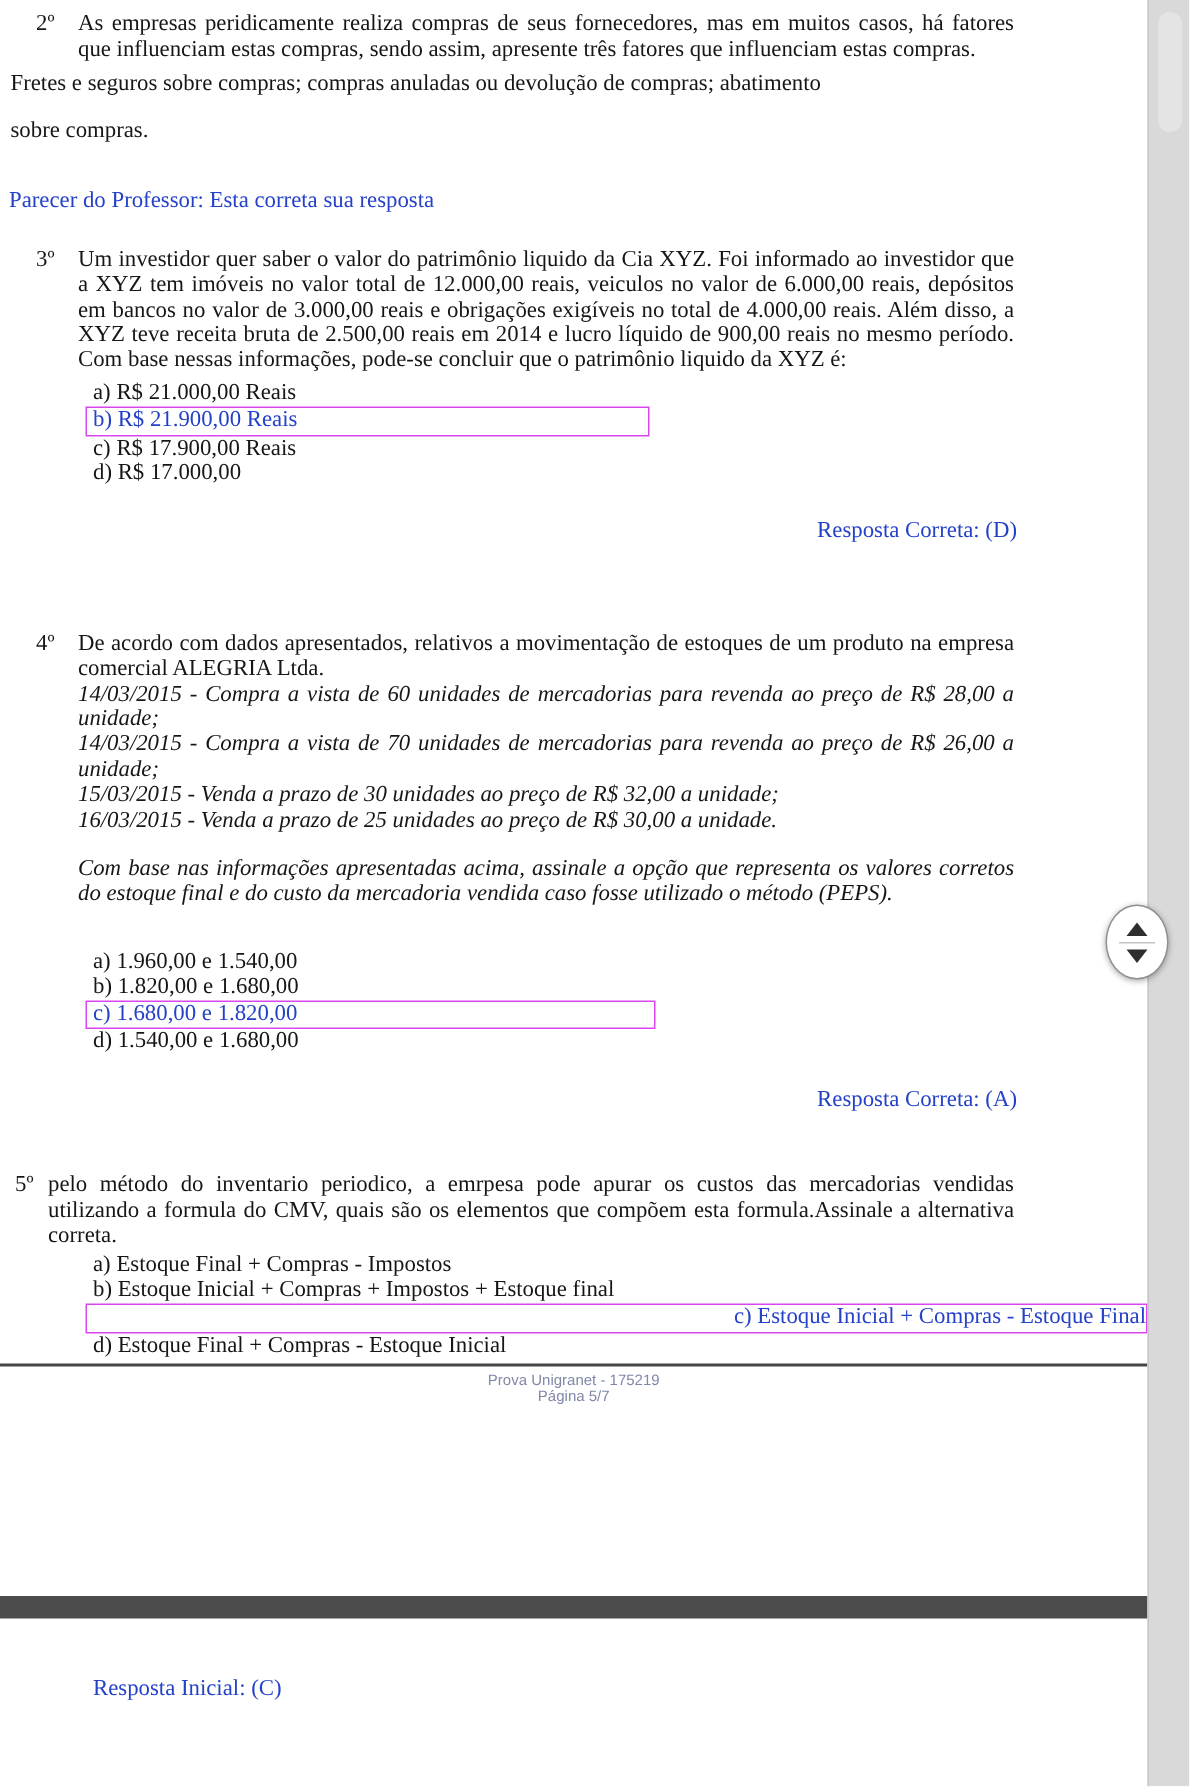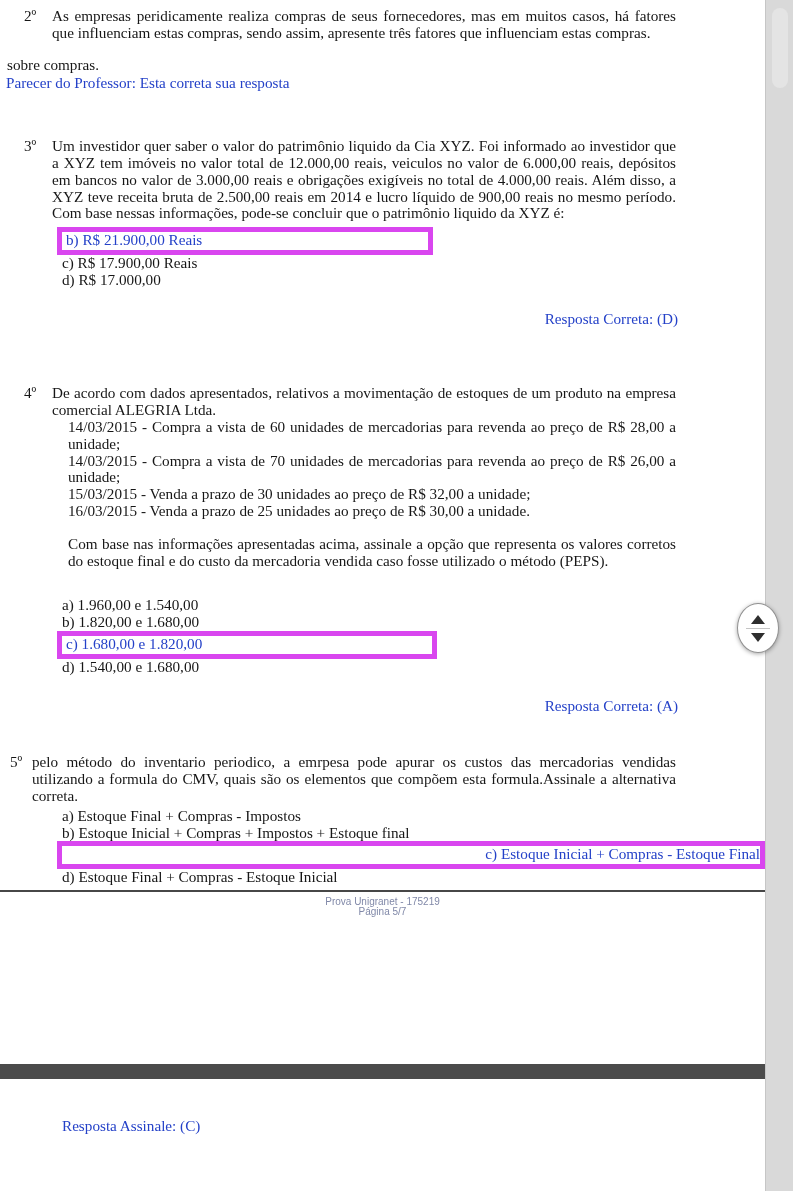--- a/index.html
+++ b/index.html
@@ -15,34 +15,34 @@
   .q-row { display:flex; }
   .q-num { flex:0 0 46px; padding-left:18px; }
   .q5 .q-num { flex:0 0 26px; padding-left:4px; }
   .q-text { flex:1; text-align:justify; padding-right:2px; }
 
   .blue { color:#2441c8; }
 
   .answer-line { margin-left:1px; }
   .a1 { margin-top:6px; }
   .a2 { margin-top:15px; }
-  .feedback { margin-top:2px; }
+  .feedback { margin-top:30px; }
 
-  .q3 { margin-top:46px; }
+  .q3 { margin-top:22px; }
   .q4 { margin-top:58px; }
   .q5 { margin-top:40px; }
 
-  .indent { margin-left:62px; text-align:justify; padding-right:2px; }
+  .indent { margin-left:46px; text-align:justify; padding-right:2px;font-style:italic; }
   .q4-question { margin-top:16px; }
 
   .options { margin-top:5px; margin-left:56px; }
   .q4 .options { margin-top:28px; }
   .q5 .options { margin-top:3px; }
   .opt { }
-  .opt.boxed { border:5px solid #d946ef; margin-left:-5px; padding:0 0 1px 4px; }
+  .opt.boxed { border:1px solid #d946ef; margin-left:-5px; padding:0 0 1px 4px; }
   .box-q3 { width:376px; }
   .box-q4 { width:380px; }
   .box-q5 { width:708px;text-align:right; }
 
   .resposta { margin:22px 0 0 56px;text-align:right; }
 
   .page-rule { height:2px; background:#474747; margin:4px 0 0 -6px; width:765px; }
   .footer {
     width:765px; margin-left:-6px; margin-top:5px; text-align:center;
     font-family:"Liberation Sans", sans-serif; font-size:10px;
@@ -73,29 +73,31 @@
 
 <div class="viewport">
   <div class="page">
 
     <div class="q-block">
       <div class="q-row">
         <span class="q-num">2º</span>
         <p class="q-text">As empresas peridicamente realiza compras de seus fornecedores, mas em muitos casos, há fatores que influenciam estas compras, sendo assim, apresente três fatores que influenciam estas compras.</p>
       </div>
     </div>
+    <p class="answer-line a1">Fretes e seguros sobre compras; compras anuladas ou devolução de compras; abatimento</p>
     <p class="answer-line a2">sobre compras.</p>
     <p class="blue feedback">Parecer do Professor: Esta correta sua resposta</p>
 
     <div class="q-block q3">
       <div class="q-row">
         <span class="q-num">3º</span>
         <p class="q-text">Um investidor quer saber o valor do patrimônio liquido da Cia XYZ. Foi informado ao investidor que a XYZ tem imóveis no valor total de 12.000,00 reais, veiculos no valor de 6.000,00 reais, depósitos em bancos no valor de 3.000,00 reais e obrigações exigíveis no total de 4.000,00 reais. Além disso, a XYZ teve receita bruta de 2.500,00 reais em 2014 e lucro líquido de 900,00 reais no mesmo período. Com base nessas informações, pode-se concluir que o patrimônio liquido da XYZ é:</p>
       </div>
       <div class="options">
+        <p class="opt">a) R$ 21.000,00 Reais</p>
         <p class="opt boxed box-q3 blue">b) R$ 21.900,00 Reais</p>
         <p class="opt">c) R$ 17.900,00 Reais</p>
         <p class="opt">d) R$ 17.000,00</p>
       </div>
       <p class="blue resposta">Resposta Correta: (D)</p>
     </div>
 
     <div class="q-block q4">
       <div class="q-row">
         <span class="q-num">4º</span>
@@ -130,21 +132,21 @@
 
     <div class="page-rule"></div>
     <div class="footer">
       <div>Prova Unigranet - 175219</div>
       <div>Página 5/7</div>
     </div>
   </div>
 
   <div class="page-separator"></div>
 
-  <p class="blue next-answer">Resposta Assinale: (C)</p>
+  <p class="blue next-answer">Resposta Inicial: (C)</p>
 
   <div class="scrollbar">
     <div class="thumb"></div>
   </div>
 
   <div class="scroll-widget">
     <div class="tri-up"></div>
     <div class="widget-divider"></div>
     <div class="tri-down"></div>
   </div>

